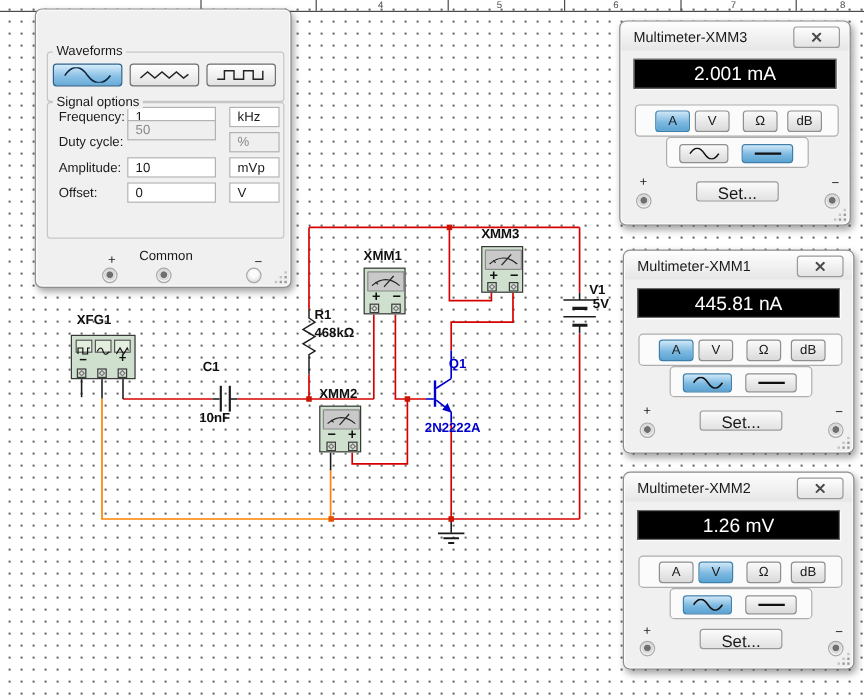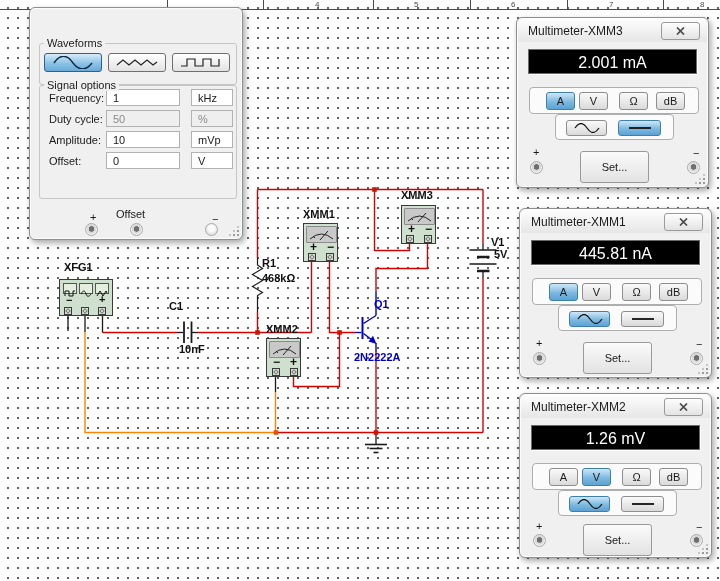--- a/index.html
+++ b/index.html
@@ -59,22 +59,22 @@
   
   .mmdisp{position:absolute;left:11px;top:31px;width:169px;height:25px;background:#000;border:1px solid #6a6a6a;
        box-shadow:inset 1px 1px 2px #000, 1px 1px 0 rgba(255,255,255,0.9);
        color:#fff;font-size:16px;text-align:center;line-height:25px;box-sizing:border-box;}
   .panel{position:absolute;background:#fbfbfb;border:1px solid #aeaeae;border-radius:4px;box-sizing:border-box;}
   .mbtn{position:absolute;top:4px;width:29px;height:18px;border:1px solid #8e8e8e;border-radius:3px;
        background:linear-gradient(#fafafa,#dadada);font-size:11px;color:#1a1a1a;text-align:center;padding:0;line-height:15px;}
   .mbtn.sel,.cbtn.sel{background:linear-gradient(#cfe7f8,#7db9e0 55%,#5ba3d4);border-color:#3f80ab;}
   .cbtn{position:absolute;top:5px;height:16px;border:1px solid #8e8e8e;border-radius:3px;
        background:linear-gradient(#fafafa,#dadada);display:flex;align-items:center;justify-content:center;padding:0;}
-  .setbtn{position:absolute;left:63px;top:133px;width:69px;height:32px;border:1px solid #9a9a9a;border-radius:3px;
-       background:linear-gradient(#fbfbfb,#e2e2e2);font-size:11px;color:#1a1a1a;}
+  .setbtn{position:absolute;left:63px;top:133px;width:69px;height:17px;border:1px solid #9a9a9a;border-radius:3px;
+       background:linear-gradient(#fbfbfb,#e2e2e2);font-size:14px;color:#1a1a1a;}
   .grip{position:absolute;right:3px;bottom:3px;width:10px;height:10px;}
   .grip::before{content:"";position:absolute;left:0;top:0;width:2px;height:2px;background:transparent;
        box-shadow:8px 8px 0 #9b9b9b,8px 4px 0 #9b9b9b,4px 8px 0 #9b9b9b,8px 0 0 #c4c4c4,0 8px 0 #c4c4c4,4px 4px 0 #c4c4c4;}
 </style>
 </head>
 <body>
 
 <div class="grid"></div>
 
 <div class="ruler-line"></div>
@@ -155,21 +155,21 @@
     <rect x="255.2" y="330.2" width="4.6" height="4.6"></rect>
     <rect x="337.2" y="330.2" width="4.6" height="4.6"></rect>
     <rect x="372.2" y="187.2" width="4.6" height="4.6"></rect>
     <rect x="273.7" y="430.2" width="4.6" height="4.6" fill="#e05400"></rect>
     <rect x="373.7" y="430.2" width="4.6" height="4.6"></rect>
   </g>
 </svg>
 
 <div class="clabel" style="left:64px;top:261px">XFG1</div>
 <div class="clabel" style="left:169px;top:300px">C1</div>
-<div class="clabel" style="left:179px;top:343px">10nF</div>
+<div class="clabel" style="left:166px;top:343px">10nF</div>
 <div class="clabel" style="left:262px;top:257px">R1</div>
 <div class="clabel" style="left:262px;top:272px">468kΩ</div>
 <div class="clabel" style="left:303px;top:208px">XMM1</div>
 <div class="clabel" style="left:266px;top:323px">XMM2</div>
 <div class="clabel" style="left:401px;top:189px">XMM3</div>
 <div class="clabel blue" style="left:374px;top:298px">Q1</div>
 <div class="clabel blue" style="left:354px;top:351px">2N2222A</div>
 <div class="clabel" style="left:491px;top:236px">V1</div>
 <div class="clabel" style="left:494px;top:248px">5V</div>
 
@@ -249,34 +249,34 @@
       </svg>
   </button>
   <div class="groupbox" style="left:9px;top:77px;width:196px;height:112px"></div>
   <span class="gblabel" style="left:14px;top:71px">Signal options</span>
 
   <span class="fglabel" style="left:19px;top:84px">Frequency:</span>
   <div class="fginput" style="left:76px;top:81px">1</div>
   <div class="fgunit" style="left:161px;top:81px">kHz</div>
 
   <span class="fglabel" style="left:19px;top:105px">Duty cycle:</span>
-  <div class="fginput dim" style="left:76px;top:102px">50</div>
+  <div class="fginput dim" style="left:76px;top:92px">50</div>
   <div class="fgunit dim" style="left:161px;top:102px">%</div>
 
   <span class="fglabel" style="left:19px;top:126px">Amplitude:</span>
   <div class="fginput" style="left:76px;top:123px">10</div>
   <div class="fgunit" style="left:161px;top:123px">mVp</div>
 
   <span class="fglabel" style="left:19px;top:147px">Offset:</span>
   <div class="fginput" style="left:76px;top:144px">0</div>
   <div class="fgunit" style="left:161px;top:144px">V</div>
 
 
   <span class="termlabel" style="left:60px;top:203px">+</span>
-  <span class="termlabel" style="left:86px;top:200px">Offset</span>
+  <span class="termlabel" style="left:86px;top:200px">Common</span>
   <span class="termlabel" style="left:182px;top:205px">−</span>
   <span class="termcircle" style="left:55px;top:215px"></span>
   <span class="termcircle" style="left:100px;top:215px"></span>
   <span class="termcircle open" style="left:175px;top:215px"></span>
   <span class="grip"></span>
 </div>
 
 <div class="win mmwin" style="left:516px;top:17px;height:171px">
   <div class="titlebar">
     <span class="wtitle">Multimeter-XMM3</span>

